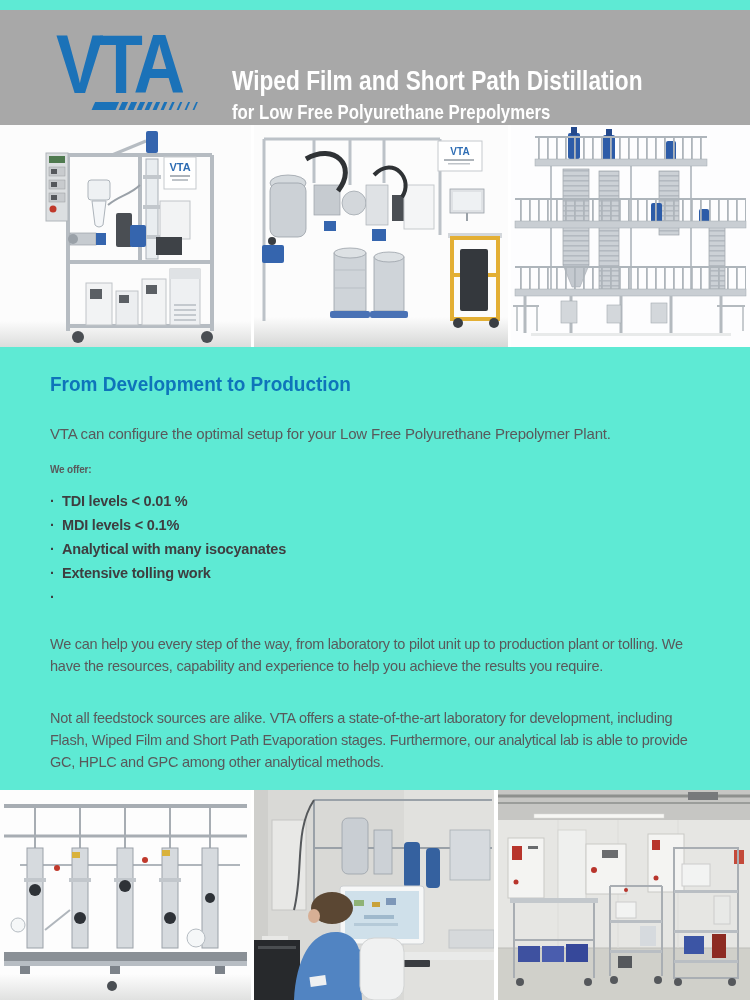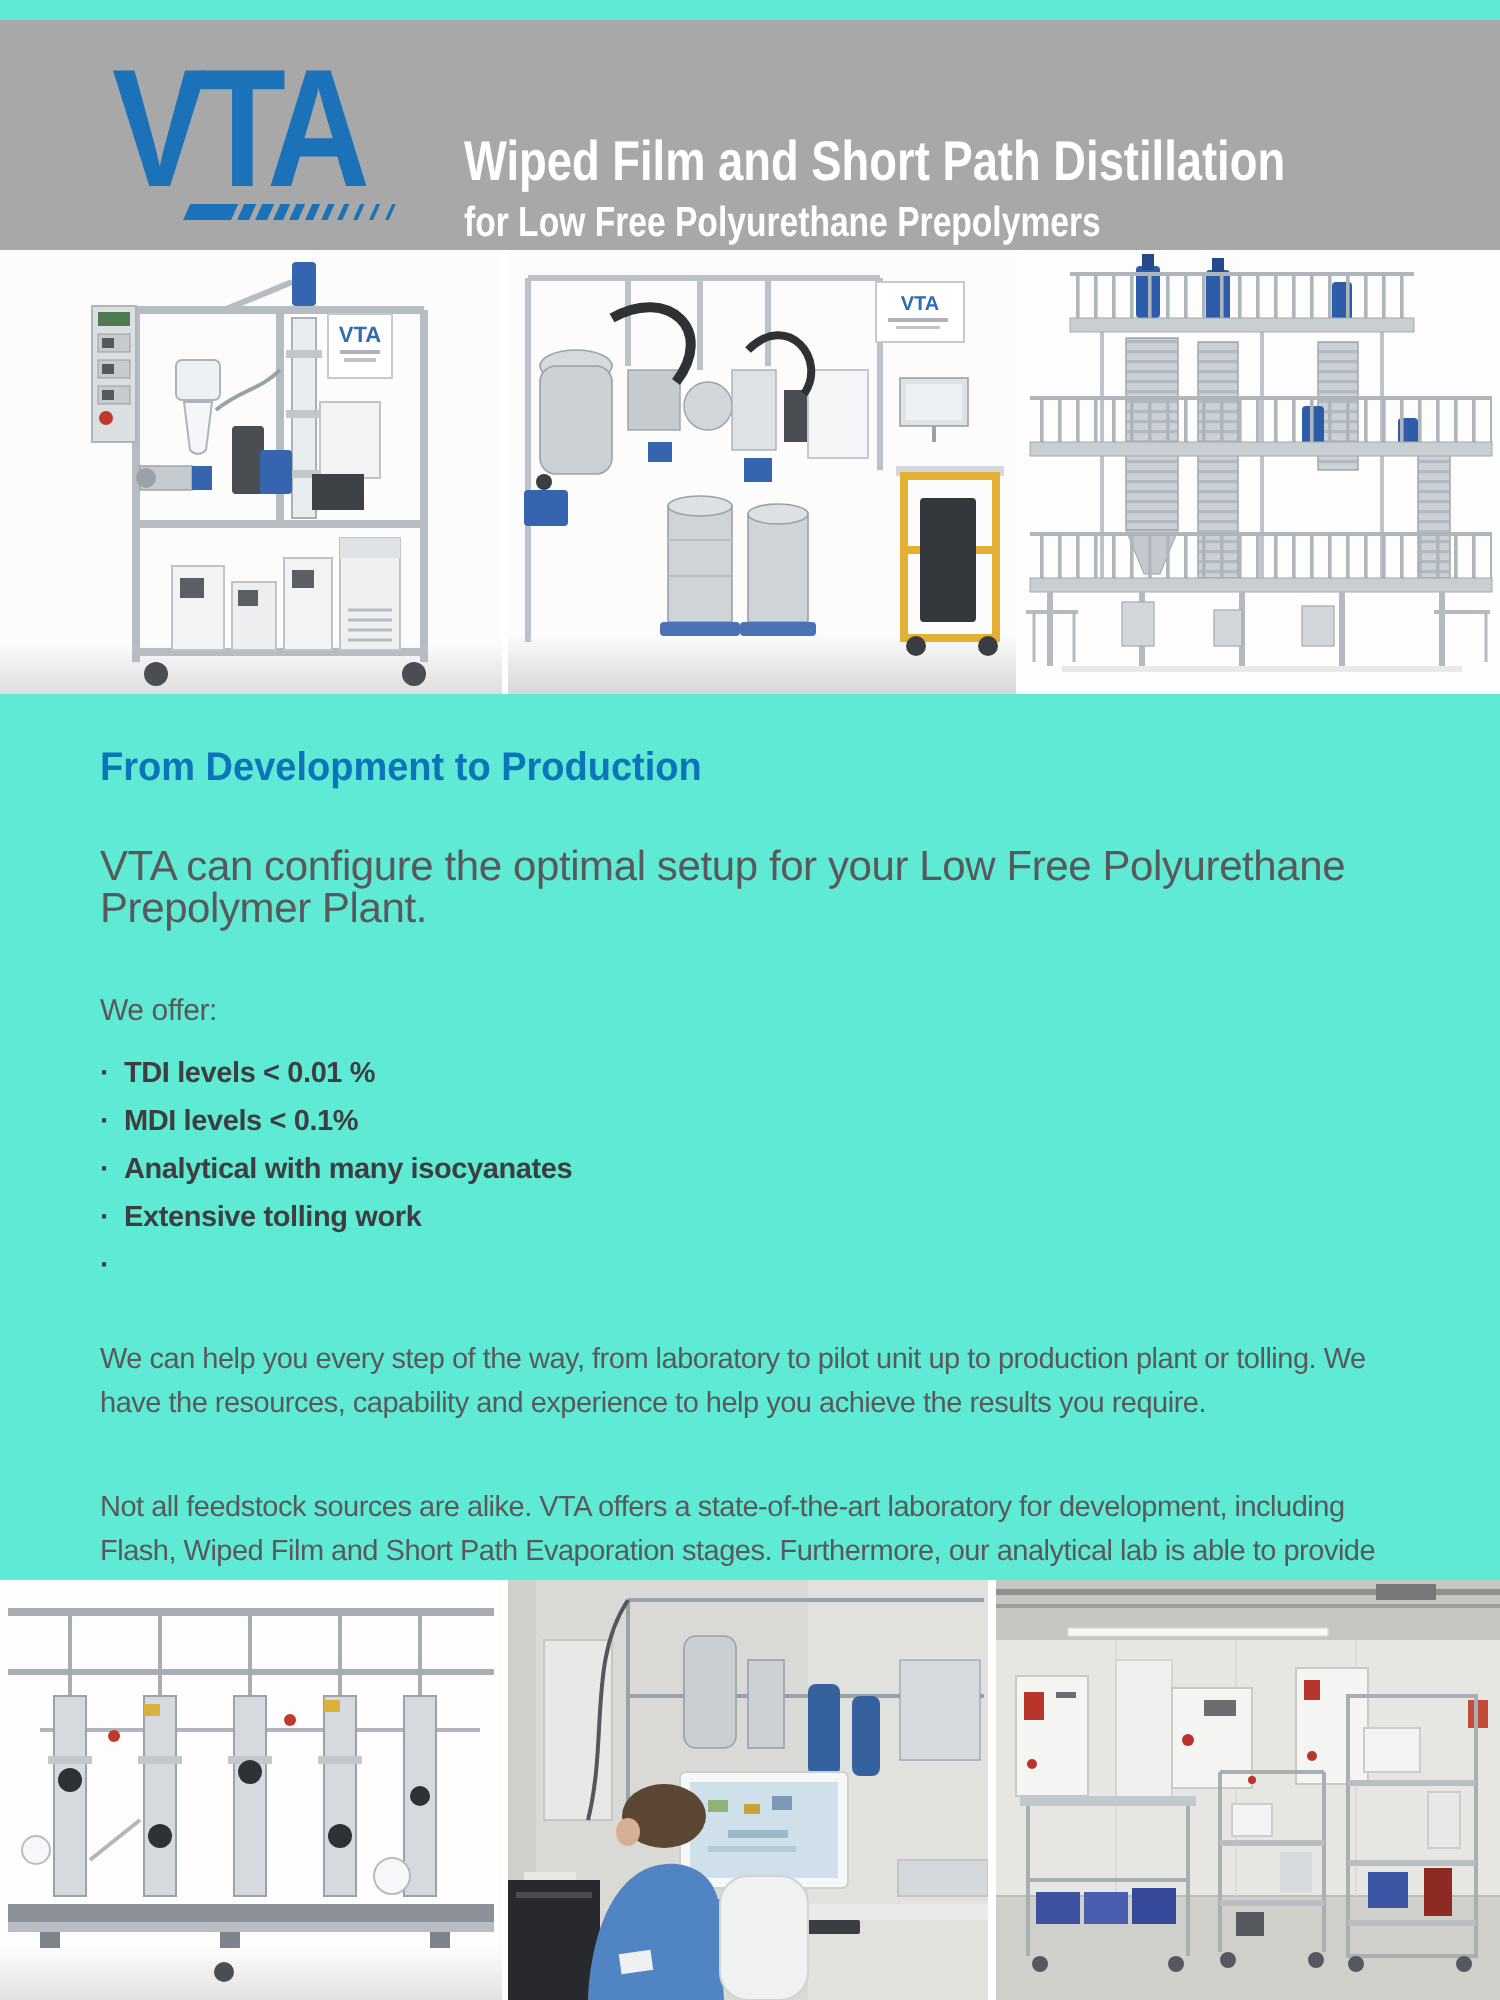--- a/index.html
+++ b/index.html
@@ -23,22 +23,22 @@
   .row-top{top:125px;height:222px;}
   .row-bottom{top:790px;height:210px;}
   .photo-row figure{margin:0;padding:0;position:relative;background:#fcfcfc;height:100%;}
   .gap{background:#ffffff;height:100%;flex:0 0 auto;}
   .photo-row svg{display:block;width:100%;height:100%;}
 
   
   .main{position:absolute;left:50px;top:372px;width:660px;color:#59595b;}
   .section-heading{margin:0;color:#0e74ba;font-size:20px;font-weight:bold;line-height:24px;
                    transform:scaleX(0.95);transform-origin:0 0;white-space:nowrap;}
-  .intro{margin:27px 0 0 0;font-size:21px;line-height:21px;letter-spacing:-0.2px;}
-  .offer-label{margin:30px 0 0 0;font-size:15px;line-height:21px;letter-spacing:-0.2px;}
+  .intro{margin:27px 0 0 0;font-size:15px;line-height:21px;letter-spacing:-0.2px;}
+  .offer-label{margin:15px 0 0 0;font-size:10px;line-height:21px;letter-spacing:-0.2px;font-weight:bold;}
   .bullet-list{list-style:none;margin:9px 0 0 0;padding:0;}
   .bullet-list li{font-size:14.5px;font-weight:bold;color:#3e3e40;line-height:24px;letter-spacing:-0.2px;display:flex;}
   .bullet-dot{width:12px;flex:0 0 auto;text-align:left;}
   .para{margin:24px 0 0 0;font-size:14.5px;line-height:22px;letter-spacing:-0.25px;}
 </style>
 </head>
 <body>
 
 <div class="page">
 

